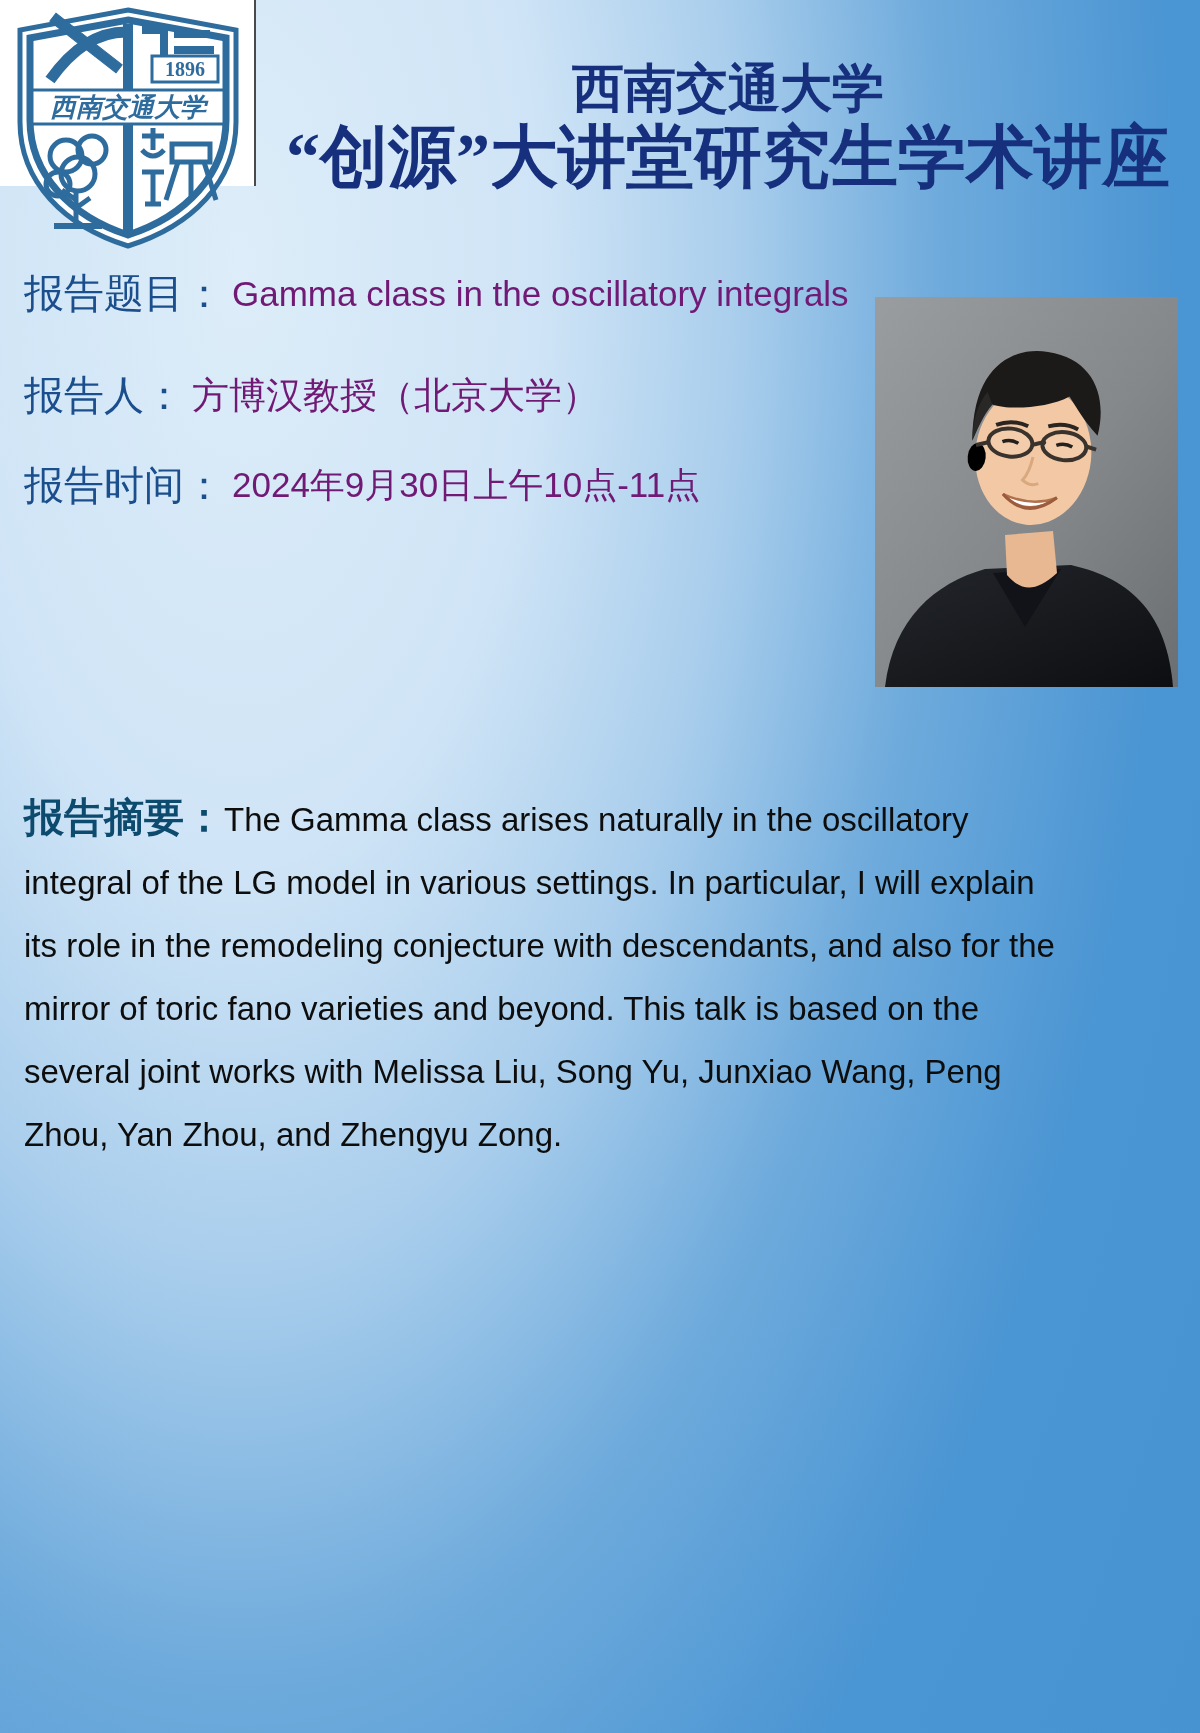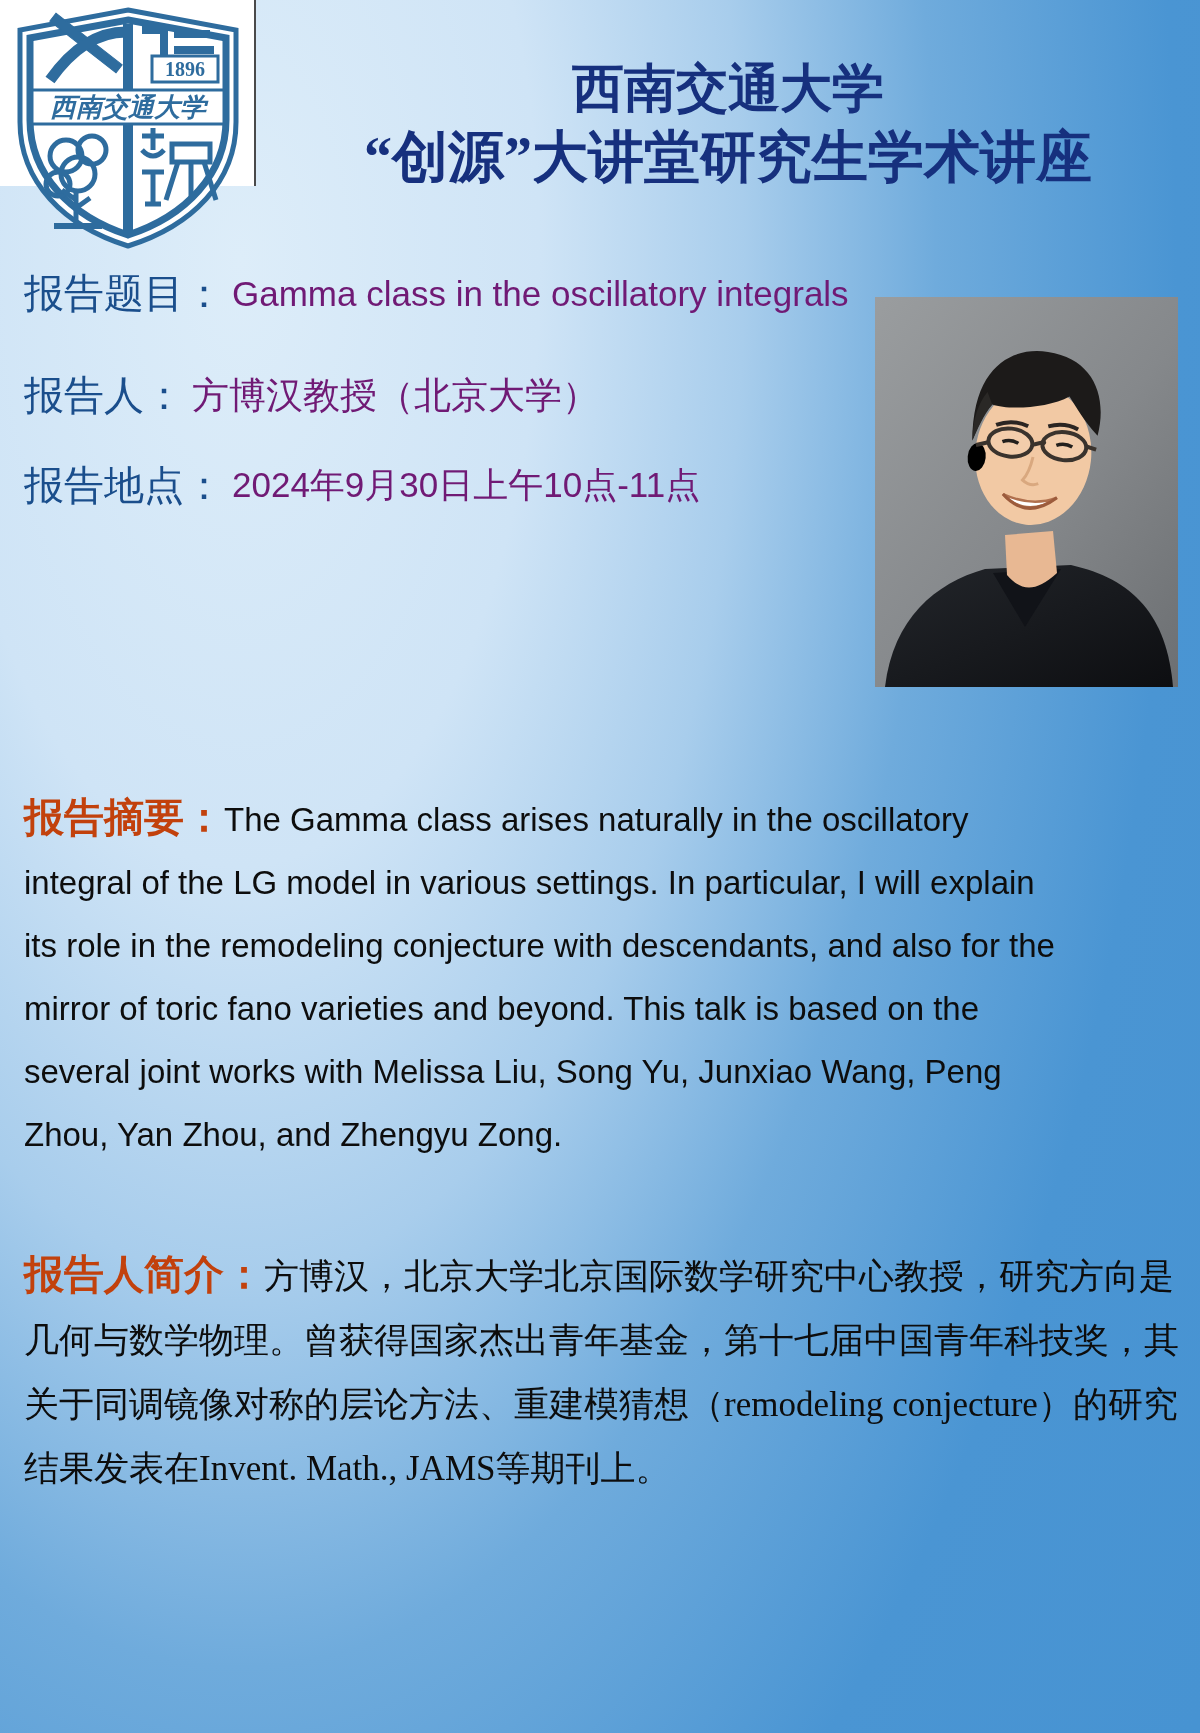--- a/index.html
+++ b/index.html
@@ -21,21 +21,21 @@
   .logo-box svg{ position:absolute; left:14px; top:4px; }
 
   
   .title-block{
     position:absolute; left:256px; top:60px; width:944px;
     text-align:center; color:#16307e;
     font-family:"Liberation Serif","DejaVu Serif",serif;
     font-weight:bold;
   }
   .title-line1{ font-size:52px; line-height:58px; }
-  .title-line2{ font-size:56px; line-height:58px; margin-top:10px; }
+  .title-line2{ font-size:68px; line-height:58px; margin-top:10px; }
 
   
   .info-row{ position:absolute; left:24px; white-space:nowrap; }
   .row-title    { top:266px; }
   .row-speaker  { top:368px;text-align:center; }
   .row-time     { top:458px; }
   .row-location { top:556px; }
   .info-label{
     color:#1a4e8c; font-weight:normal; font-size:40px;
     font-family:"Liberation Serif","DejaVu Serif",serif;
@@ -60,21 +60,21 @@
     top:786px; width:1050px;
     font-size:33px; line-height:63px;
     font-family:"Liberation Sans","DejaVu Sans",sans-serif;
   }
   .bio{
     top:1243px; width:1165px;
     font-size:35px; line-height:64px;
     font-family:"Liberation Serif","DejaVu Serif",serif;
   }
   .para-label{
-    color:#c2410c; font-weight:bold; font-size:40px;
+    color:#0c4a6e; font-weight:bold; font-size:40px;
     font-family:"Liberation Serif","DejaVu Serif",serif;
     margin-top:10px;
   }
 </style>
 </head>
 <body>
 
 <div class="poster">
 
   <div class="logo-box">
@@ -124,21 +124,21 @@
 
   <div class="info-row row-title">
     <span class="info-label">报告题目：</span><span class="info-value val-en">Gamma class in the oscillatory integrals</span>
   </div>
 
   <div class="info-row row-speaker">
     <span class="info-label">报告人：</span><span class="info-value val-serif">方博汉教授（北京大学）</span>
   </div>
 
   <div class="info-row row-time">
-    <span class="info-label">报告地点：</span><span class="info-value val-en">2024年9月30日上午10点-11点</span>
+    <span class="info-label">报告时间：</span><span class="info-value val-en">2024年9月30日上午10点-11点</span>
   </div>
 
 
   <div class="photo">
     <svg width="303" height="390" viewBox="0 0 303 390">
       <defs>
         <linearGradient id="pbg" x1="0" y1="0" x2="1" y2="1">
           <stop offset="0" stop-color="#9a9d9f"></stop>
           <stop offset="0.55" stop-color="#85888b"></stop>
           <stop offset="1" stop-color="#6c6f72"></stop>
@@ -183,17 +183,14 @@
         <path d="M132 200 Q158 222 186 198 Q162 210 132 200 Z" fill="#ffffff" stroke="#b0704e" stroke-width="2.5"></path>
         <path d="M132 200 Q158 224 186 198" stroke="#9c5b3c" stroke-width="3" fill="none"></path>
       </g>
     </svg>
   </div>
 
   <p class="paragraph abstract">
     <span class="para-label">报告摘要：</span><span>The Gamma class arises naturally in the oscillatory integral of the LG model in various settings. In particular, I will explain its role in the remodeling conjecture with descendants, and also for the mirror of toric fano varieties and beyond. This talk is based on the several joint works with Melissa Liu, Song Yu, Junxiao Wang, Peng Zhou, Yan Zhou, and Zhengyu Zong.</span>
   </p>
 
-  <p class="paragraph bio">
-    <span class="para-label">报告人简介：</span><span>方博汉，北京大学北京国际数学研究中心教授，研究方向是几何与数学物理。曾获得国家杰出青年基金，第十七届中国青年科技奖，其关于同调镜像对称的层论方法、重建模猜想（remodeling conjecture）的研究结果发表在Invent. Math., JAMS等期刊上。</span>
-  </p>
 
 </div>
 
 </body></html>

